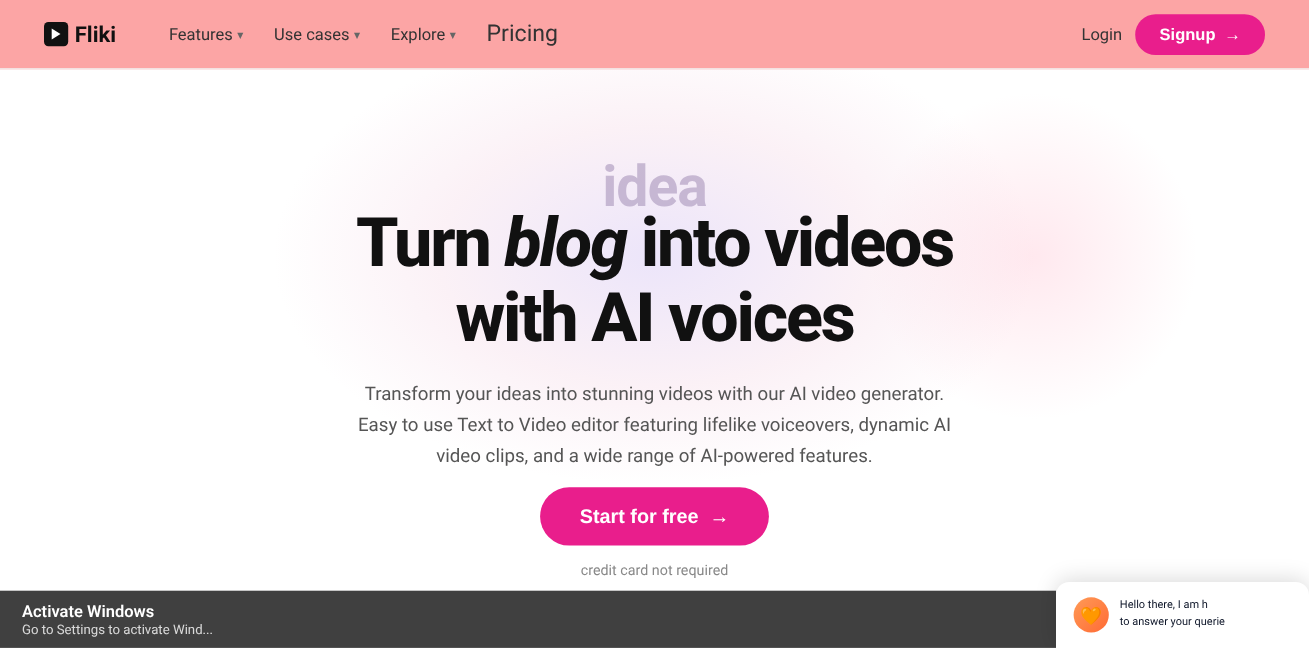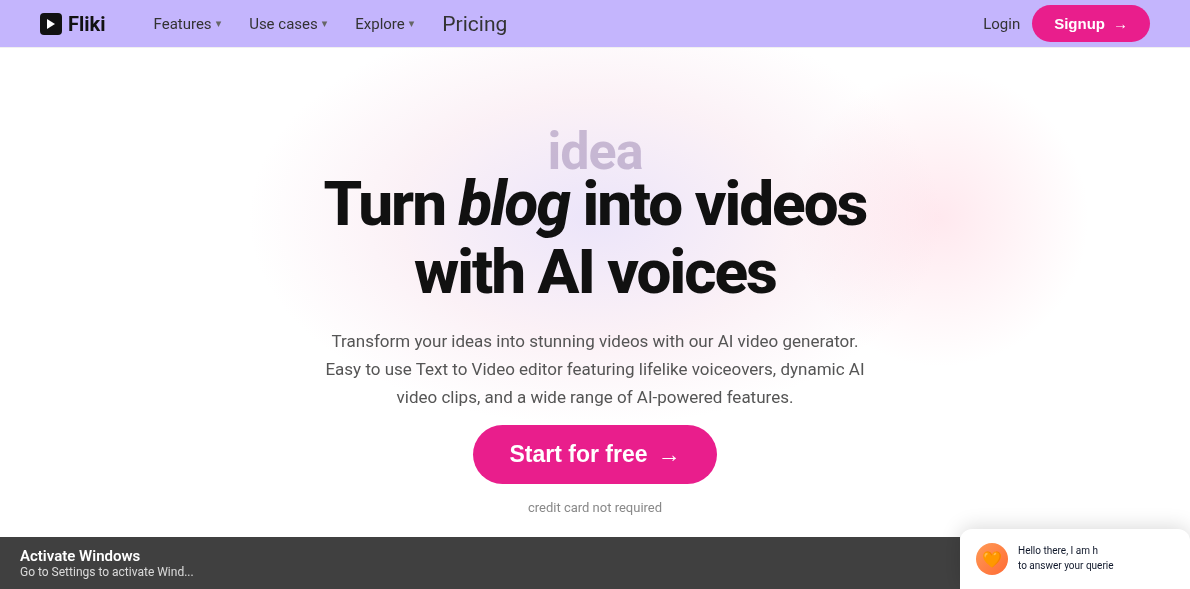--- a/index.html
+++ b/index.html
@@ -15,22 +15,22 @@
       height: 589px;
       overflow: hidden;
       position: relative;
     }
 
     
     .navbar {
       display: flex;
       align-items: center;
       padding: 0 40px;
-      height: 48px;
-      background: #c4b5fd;
+      height: 63px;
+      background: #fca5a5;
       border-bottom: 1px solid #f0f0f0;
       position: relative;
       z-index: 10;
     }
 
     .logo {
       display: flex;
       align-items: center;
       gap: 6px;
       font-weight: 700;
@@ -190,21 +190,21 @@
       font-size: 17px;
       color: #555;
       line-height: 1.65;
       max-width: 620px;
       margin: 0 auto 14px;
     }
 
     .cta-btn {
       background: #e91e8c;
       color: white;
-      font-size: 23px;
+      font-size: 18px;
       font-weight: 700;
       padding: 16px 36px;
       border-radius: 50px;
       cursor: pointer;
       display: inline-flex;
       align-items: center;
       gap: 10px;
       border: none;
       outline: none;
       margin-bottom: 10px;

